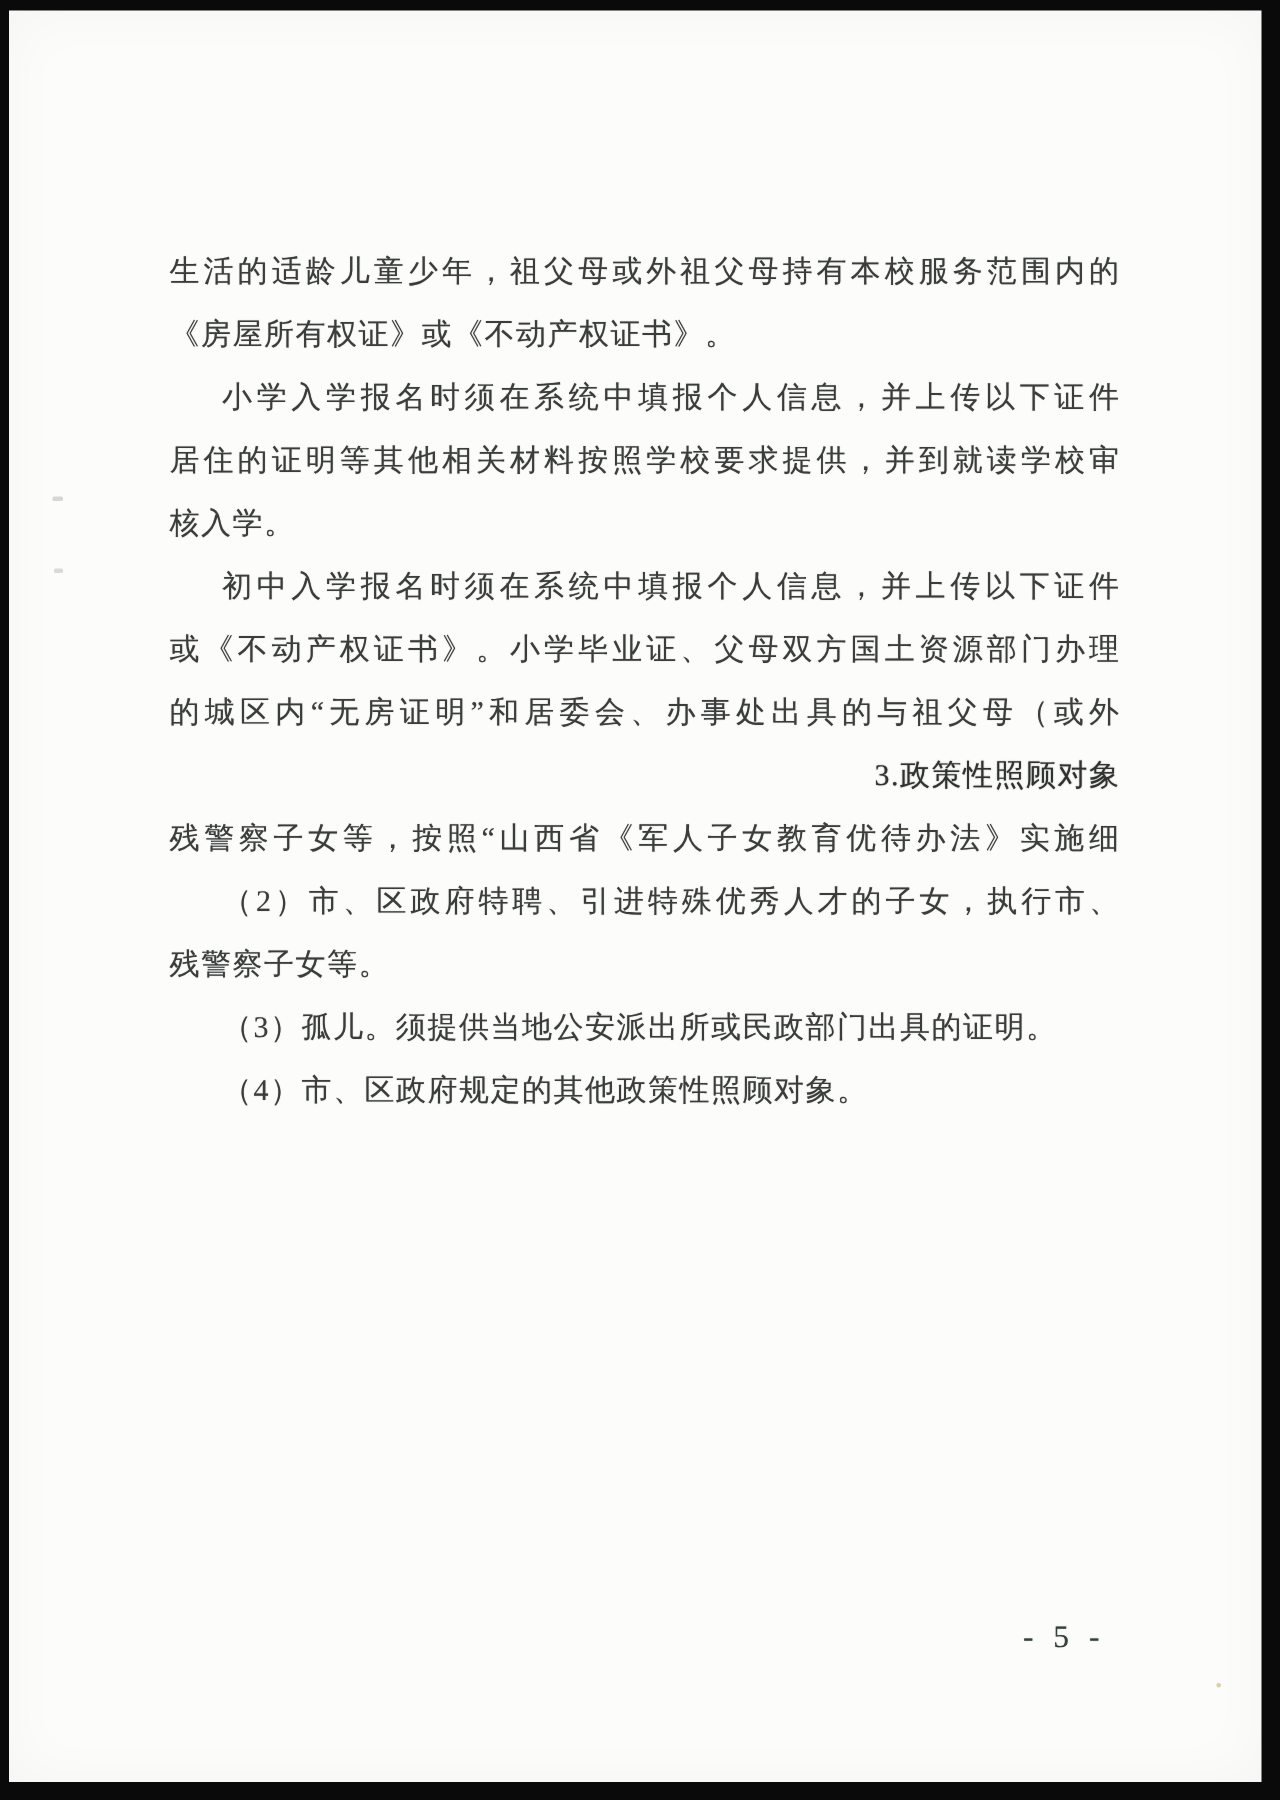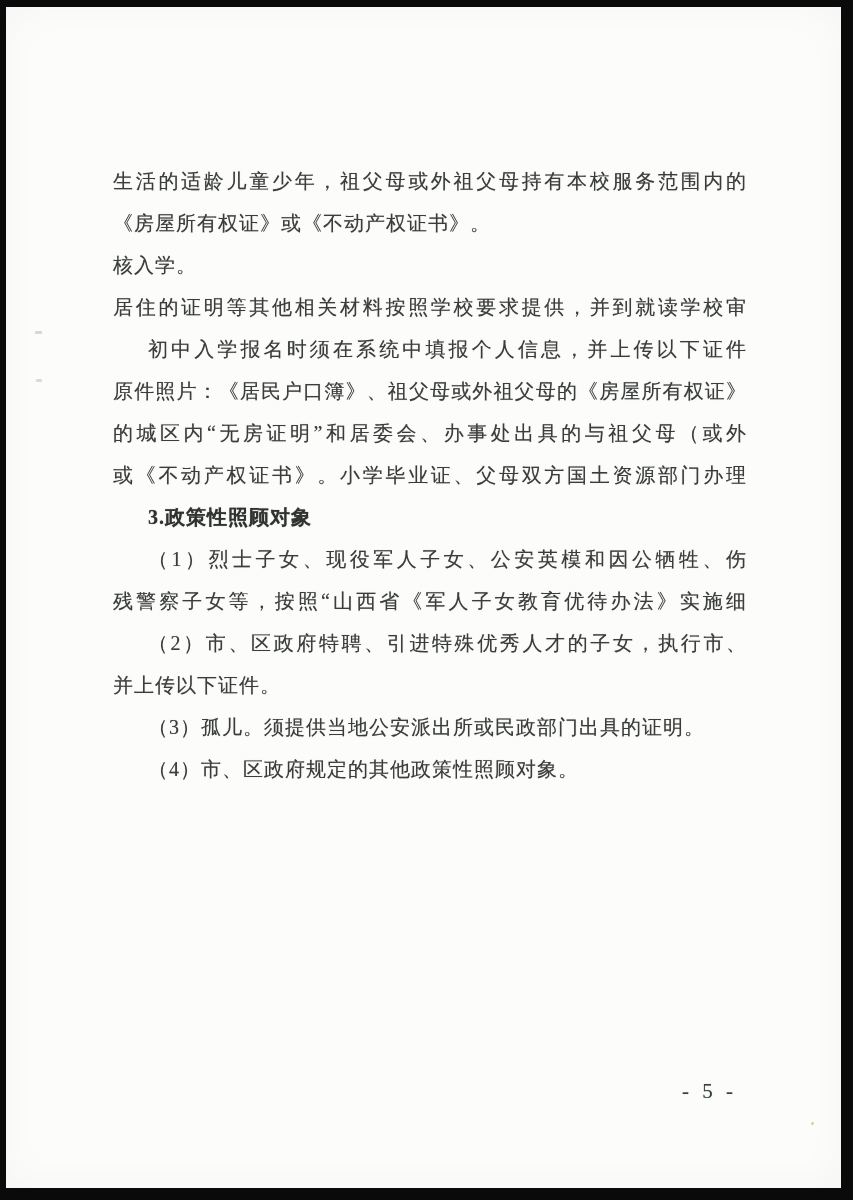--- a/index.html
+++ b/index.html
@@ -42,23 +42,24 @@
     white-space: normal;
   }
   .line.justify {
     text-align: justify;
     text-align-last: justify;
   }
   .line.indent {
     text-indent: 35px;
   }
   .line.bold {
-    font-weight: bold;
+    font-weight: normal;
     text-shadow: 0 0 0.9px rgba(40,42,40,0.65);
     color: #2f3231;
+    text-align: right;
   }
   .page-number {
     position: absolute;
     left: 676px;   
     top: 1072px;   
     font-family: "Liberation Serif", "DejaVu Serif", serif;
     font-size: 21px;
     letter-spacing: 4px;
     color: #36403c;
     text-shadow: 0 0 0.7px rgba(60,70,66,0.5);
@@ -74,31 +75,30 @@
 </style>
 </head>
 <body>
 
 <div class="scan-frame">
   <div class="paper">
 
     <div class="text-block">
         <div class="line justify">生活的适龄儿童少年，祖父母或外祖父母持有本校服务范围内的</div>
         <div class="line">《房屋所有权证》或《不动产权证书》。</div>
+        <div class="line indent justify">小学入学报名时须在系统中填报个人信息，并上传以下证件</div>
+        <div class="line justify">居住的证明等其他相关材料按照学校要求提供，并到就读学校审</div>
         <div class="line">核入学。</div>
-        <div class="line justify">居住的证明等其他相关材料按照学校要求提供，并到就读学校审</div>
         <div class="line indent justify">初中入学报名时须在系统中填报个人信息，并上传以下证件</div>
-        <div class="line justify">原件照片：《居民户口簿》、祖父母或外祖父母的《房屋所有权证》</div>
+        <div class="line justify">或《不动产权证书》。小学毕业证、父母双方国土资源部门办理</div>
         <div class="line justify">的城区内“无房证明”和居委会、办事处出具的与祖父母（或外</div>
-        <div class="line justify">或《不动产权证书》。小学毕业证、父母双方国土资源部门办理</div>
         <div class="line indent bold">3.政策性照顾对象</div>
-        <div class="line indent justify">（1）烈士子女、现役军人子女、公安英模和因公牺牲、伤</div>
         <div class="line justify">残警察子女等，按照“山西省《军人子女教育优待办法》实施细</div>
         <div class="line indent justify">（2）市、区政府特聘、引进特殊优秀人才的子女，执行市、</div>
-        <div class="line">并上传以下证件。</div>
+        <div class="line">残警察子女等。</div>
         <div class="line indent">（3）孤儿。须提供当地公安派出所或民政部门出具的证明。</div>
         <div class="line indent">（4）市、区政府规定的其他政策性照顾对象。</div>
       </div>
 
     <div class="page-number">- 5 -</div>
 
     <div class="speck speck-1"></div>
     <div class="speck speck-2"></div>
     <div class="speck speck-3"></div>
 

